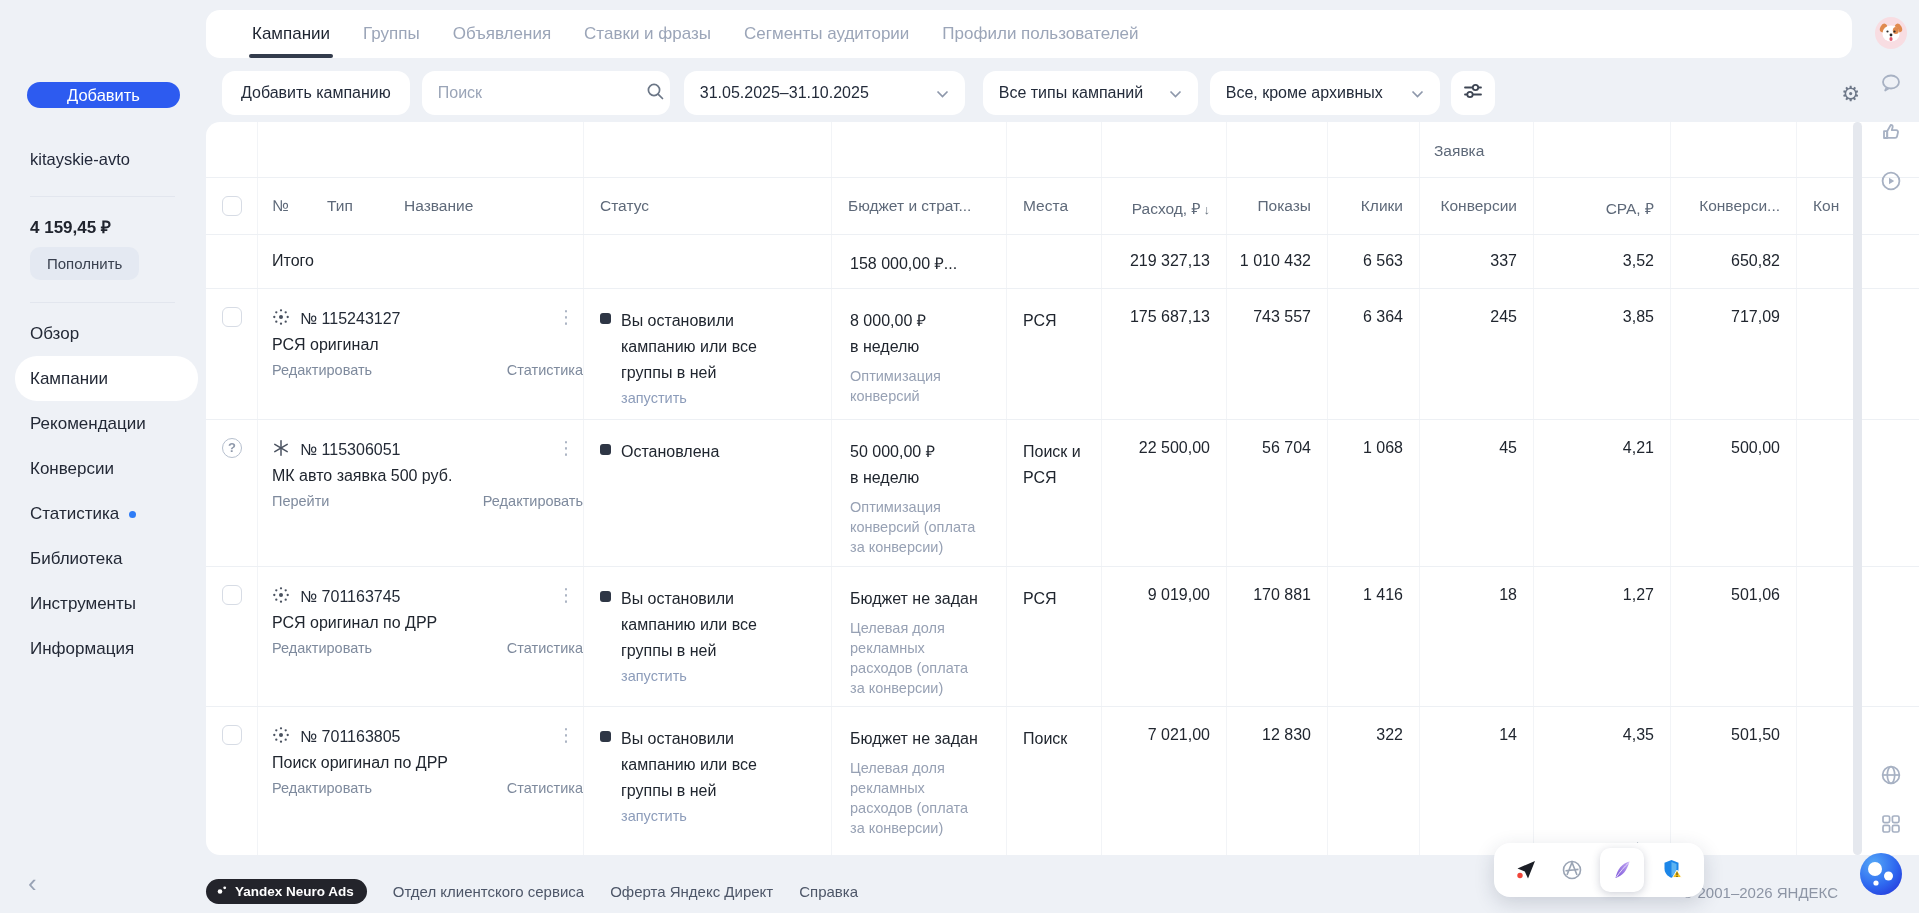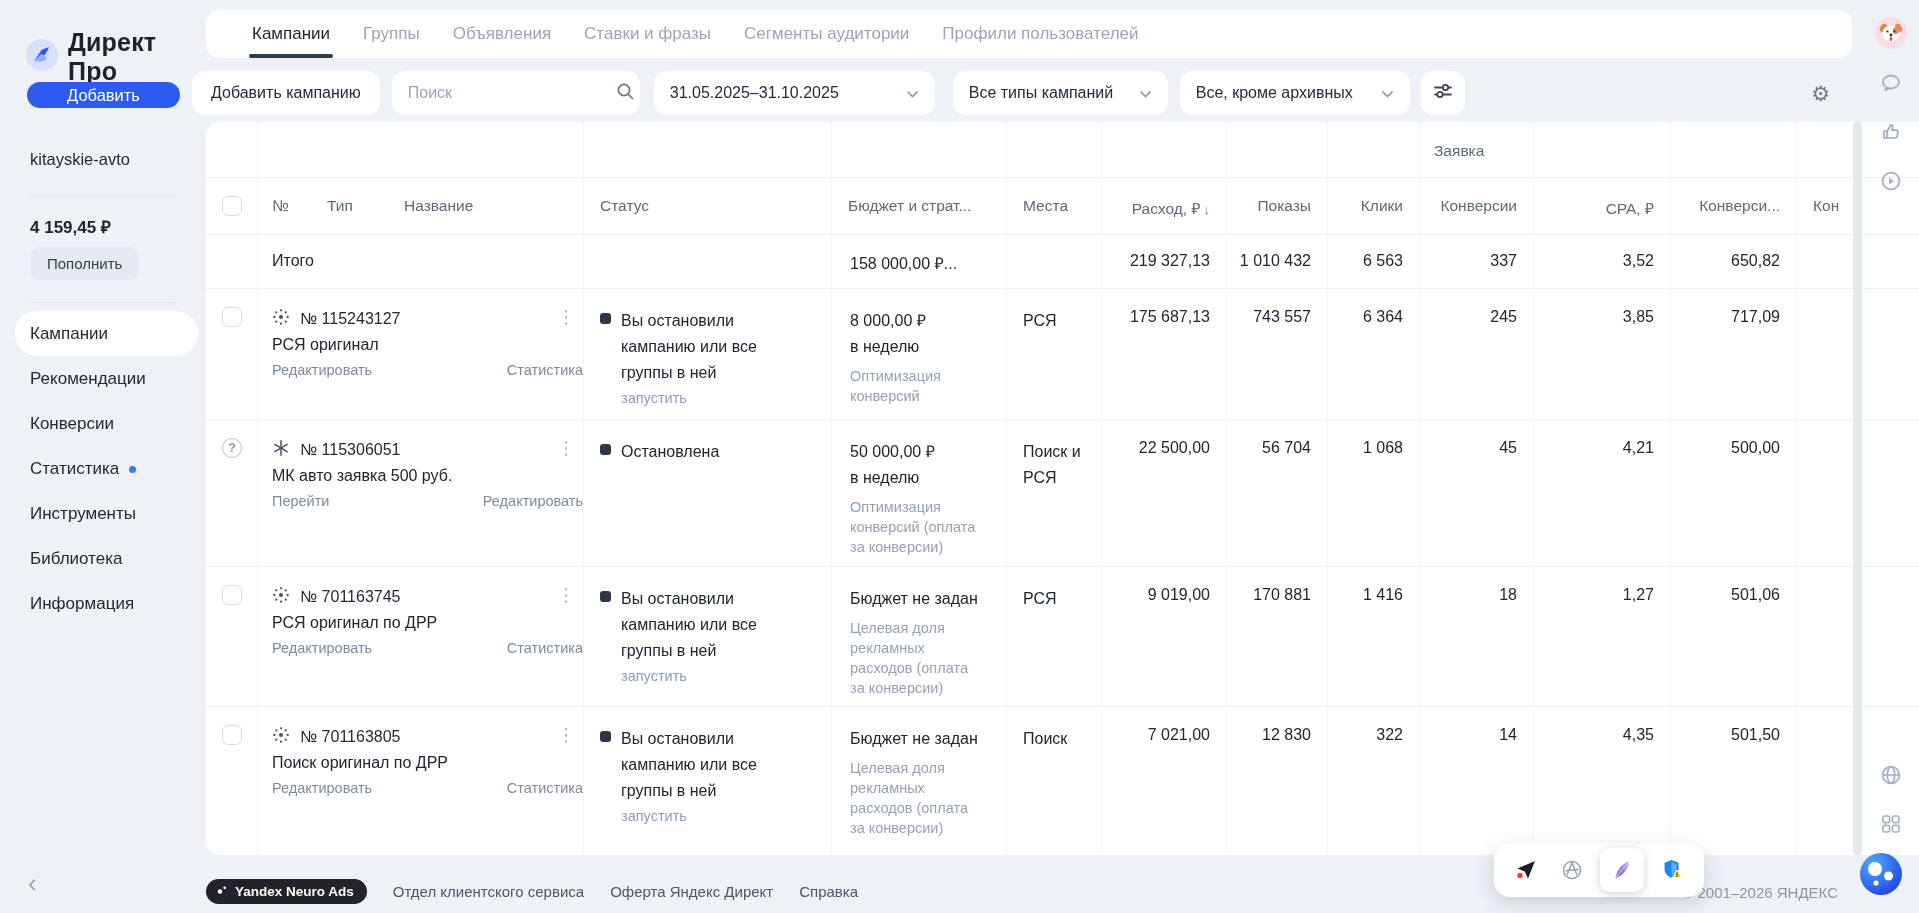--- a/index.html
+++ b/index.html
@@ -28,21 +28,21 @@
 
   
   .tabsbar { position:absolute; left:206px; top:10px; width:1646px; height:48px; background:#fff;
              border-radius:14px; display:flex; align-items:center; padding-left:46px; gap:33px; }
   .tab { font-size:17px; color:#9ba5b8; height:48px; display:flex; align-items:center; position:relative; }
   .tab.active { color:#1d2430; font-weight:500; }
   .tab.active::after { content:""; position:absolute; left:-3px; right:-3px; bottom:0; height:4px;
                        background:#333c4c; border-radius:3px; }
 
   
-  .toolbar { position:absolute; left:192px; top:71px; width:1646px; height:44px; display:flex; align-items:center; }
+  .toolbar { position:absolute; left:222px; top:71px; width:1646px; height:44px; display:flex; align-items:center; }
   .pill { background:#fff; border-radius:13px; height:44px; display:flex; align-items:center;
           font-size:16px; color:#232b3a; }
   .pill-add { padding:0 19px; margin-right:12px; }
   .pill-search { width:248px; padding:0 14px 0 16px; margin-right:14px; }
   .pill-search input { border:none; outline:none; flex:1; font-size:16px; font-family:inherit; color:#232b3a; background:transparent; }
   .pill-search input::placeholder { color:#9aa4b7; }
   .pill-date { width:281px; padding:0 16px; margin-right:18px; justify-content:space-between; }
   .pill-types { width:215px; padding:0 16px; margin-right:12px; justify-content:space-between; }
   .pill-arch { width:230px; padding:0 16px; margin-right:11px; justify-content:space-between; }
   .pill-icon { width:44px; justify-content:center; }
@@ -117,55 +117,48 @@
   .fb-slot { width:36px; height:36px; display:flex; align-items:center; justify-content:center; }
   .fb-active { width:44px; height:44px; background:#fff; border-radius:10px;
                box-shadow:0 2px 8px rgba(40,50,80,.22); }
 </style>
 </head>
 <body>
 
 <div class="page" data-interactable="false">
 
   <div class="sidebar" data-interactable="false">
-    <div class="logo" data-interactable="true">
-      <span data-interactable="false">
-        <svg width="34" height="34" viewBox="0 0 34 34">
-          <circle cx="17" cy="17" r="16" fill="#d9e1fa"></circle>
-          <path d="M9.5 22.5 C16 21.5 21.5 17 24 9 L16.5 12 Z" fill="#2f54e8"></path>
-          <path d="M9.5 22.5 C13.5 24.5 19 24 22.5 20.5 L16.5 15.5 Z" fill="#8fb0f5"></path>
-        </svg>
-      </span>
-      <span class="logo-text" data-interactable="false">Директ Про</span>
-    </div>
     <button class="add-btn" data-interactable="true">Добавить</button>
     <div class="account" data-interactable="true">kitayskie-avto</div>
     <div class="divider" style="top:196px" data-interactable="false"></div>
     <div class="balance" data-interactable="false">4 159,45 ₽</div>
     <button class="topup-btn" data-interactable="true">Пополнить</button>
     <div class="divider" style="top:302px" data-interactable="false"></div>
     <div class="menu" data-interactable="false">
+      <div class="menu-item" data-interactable="true">
+          <span data-interactable="false">Обзор</span>
+        </div>
       <div class="menu-item active" data-interactable="true">
           <span data-interactable="false">Кампании</span>
         </div>
       <div class="menu-item" data-interactable="true">
           <span data-interactable="false">Рекомендации</span>
         </div>
       <div class="menu-item" data-interactable="true">
           <span data-interactable="false">Конверсии</span>
         </div>
       <div class="menu-item" data-interactable="true">
           <span data-interactable="false">Статистика</span>
           <span class="menu-dot" data-interactable="false"></span>
         </div>
       <div class="menu-item" data-interactable="true">
+          <span data-interactable="false">Библиотека</span>
+        </div>
+      <div class="menu-item" data-interactable="true">
           <span data-interactable="false">Инструменты</span>
-        </div>
-      <div class="menu-item" data-interactable="true">
-          <span data-interactable="false">Библиотека</span>
         </div>
       <div class="menu-item" data-interactable="true">
           <span data-interactable="false">Информация</span>
         </div>
     </div>
     <div class="collapse" data-interactable="true"></div>
   </div>
 
   <div class="tabsbar" data-interactable="false">
     <div class="tab active" data-interactable="true">Кампании</div>

